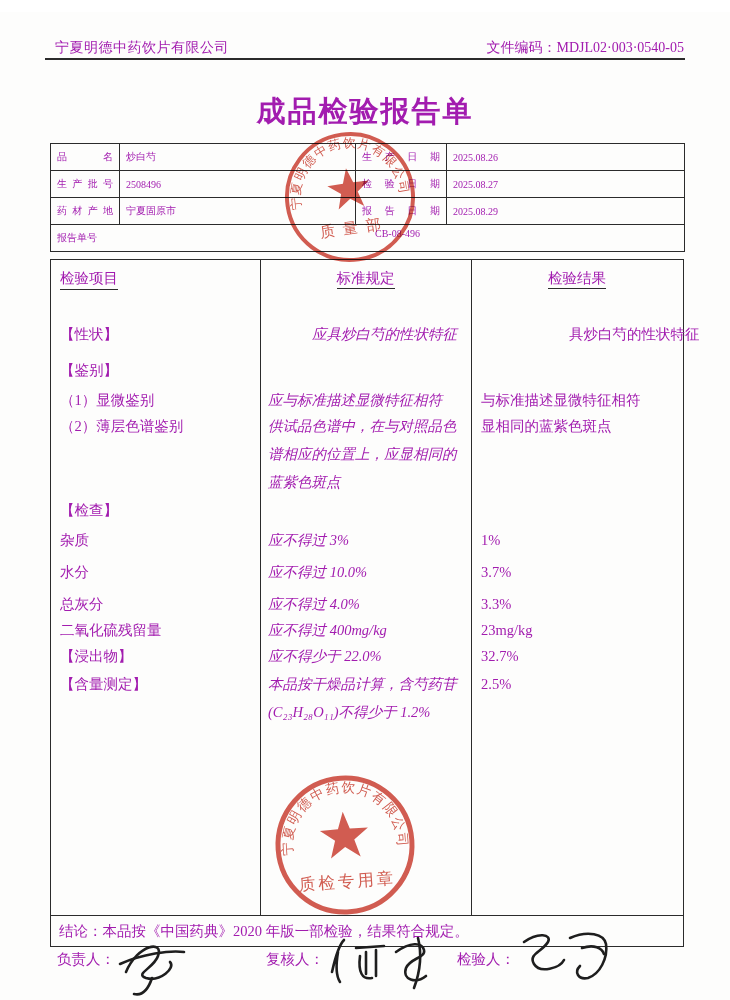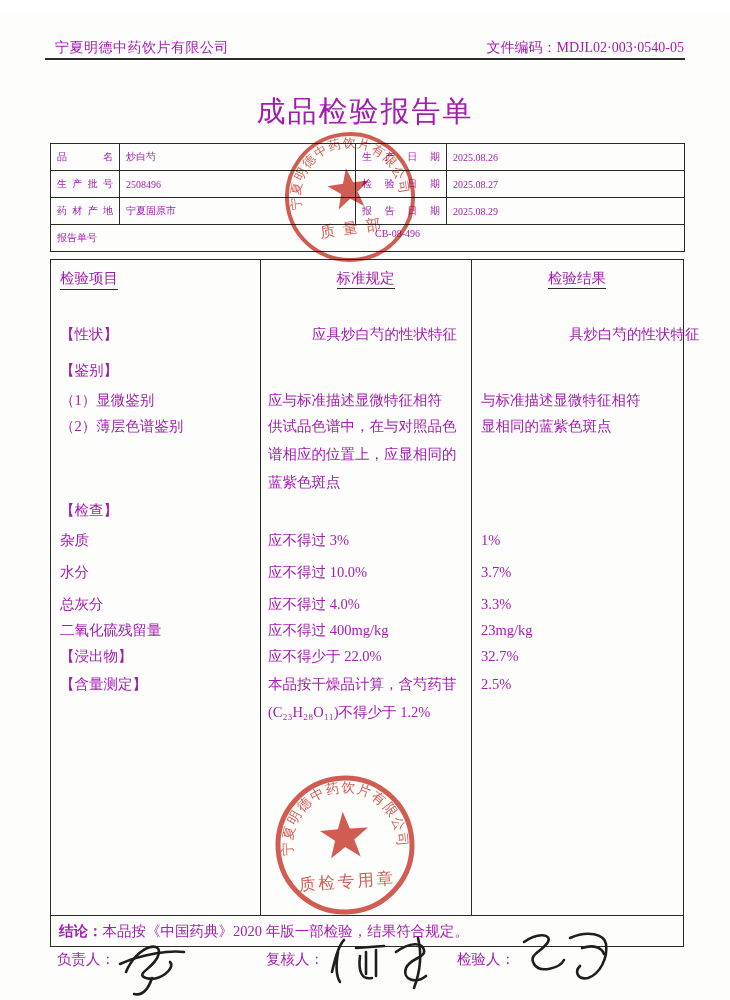--- a/index.html
+++ b/index.html
@@ -8,50 +8,50 @@
     background:#fdfdfc; overflow:hidden;
     font-family:"Liberation Serif","DejaVu Serif",serif;
     color:#a21caf;
   }
   
   .hdr-left  { position:absolute; left:55px;  top:27px; font-size:14px; letter-spacing:0.5px; }
   .hdr-right { position:absolute; right:46px; top:27px; font-size:14px; }
   .hdr-rule  { position:absolute; left:45px; right:45px; top:46px; border-top:2.5px solid #2b2b2b; height:0; }
   
   .title { position:absolute; left:0; right:0; top:80px; text-align:center;
-           font-size:29px; font-weight:normal; letter-spacing:2px; }
+           font-size:29px; font-weight:bold; letter-spacing:2px; }
   
   table.info { position:absolute; left:50px; top:131px; width:634px;
                border-collapse:collapse; table-layout:fixed; font-size:10px; }
   table.info td { border:1.5px solid #2b2b2b; height:26px; padding:0 6px; overflow:hidden; white-space:nowrap; }
   td.jlab { text-align:justify; text-align-last:justify; }
   td.repno { position:relative; }
   .repno-val { position:absolute; left:324px; top:3px; }
   
   .ttable { position:absolute; left:50px; top:247px; width:634px; height:688px;
             border:1.5px solid #2b2b2b; box-sizing:border-box; font-size:14.5px; }
   .vline1 { position:absolute; left:208.5px; top:0; bottom:31px; border-left:1.5px solid #2b2b2b; }
   .vline2 { position:absolute; left:419.5px; top:0; bottom:31px; border-left:1.5px solid #2b2b2b; }
   .tt-h { position:absolute; top:9px; }
   .tt-h span { border-bottom:1px solid #2b2b2b; padding-bottom:2px; }
   .tt-h1 { left:9px;font-family:Liberation Mono, monospace; }
   .tt-h2 { left:209px; width:211px; text-align:center; }
   .tt-h3 { left:420px; width:212px; text-align:center; }
   .trow { position:absolute; left:0; width:631px; display:grid;
           grid-template-columns:209px 211px 211px; line-height:28px; }
   .trow .c1 { padding-left:9px; }
-  .trow .c2 { padding:0 12px 0 8px; }
+  .trow .c2 { padding:0 12px 0 8px;font-style:italic; }
   .trow .c3 { padding:0 8px 0 10px; }
   .r1  { top:60px;gap:44px; }  .r2  { top:96px; }  .r3  { top:126px; } .r4  { top:152px; }
   .r5  { top:236px;gap:8px; } .r6  { top:266px; } .r7  { top:298px; } .r8  { top:330px; }
   .r9  { top:356px; } .r10 { top:382px; } .r11 { top:410px; }
   .concl { position:absolute; left:0; right:0; bottom:0; height:31px;
            border-top:1.5px solid #2b2b2b; box-sizing:border-box;
            display:flex; align-items:center; padding:0 8px; white-space:nowrap; }
-  .concl .clabel { font-weight:bold; }
+  .concl .clabel { font-weight:normal; }
   
   .stamp { position:absolute; opacity:0.82; mix-blend-mode:multiply; }
   .stamp-top    { left:282px; top:117px; transform:rotate(-8deg); }
   .stamp-bottom { left:272px; top:760px; transform:rotate(-4deg); }
   
   .sig-label { position:absolute; font-size:14.5px; }
   .sl1 { left:57px;  top:938px; } .sl2 { left:266px; top:938px; } .sl3 { left:457px; top:938px; }
   .sig { position:absolute; }
   .sg1 { left:112px; top:922px; } .sg2 { left:322px; top:916px; } .sg3 { left:512px; top:912px; }
 </style>

